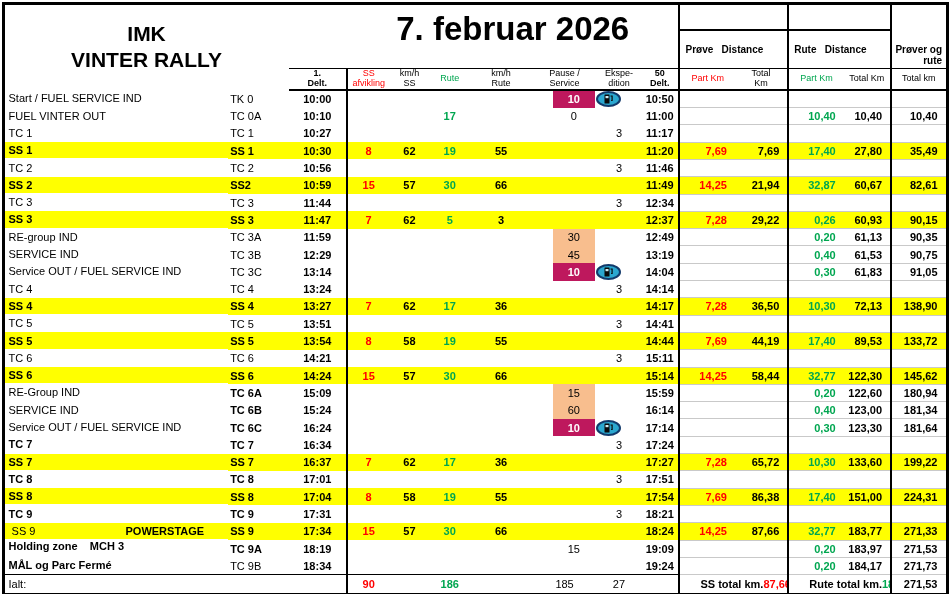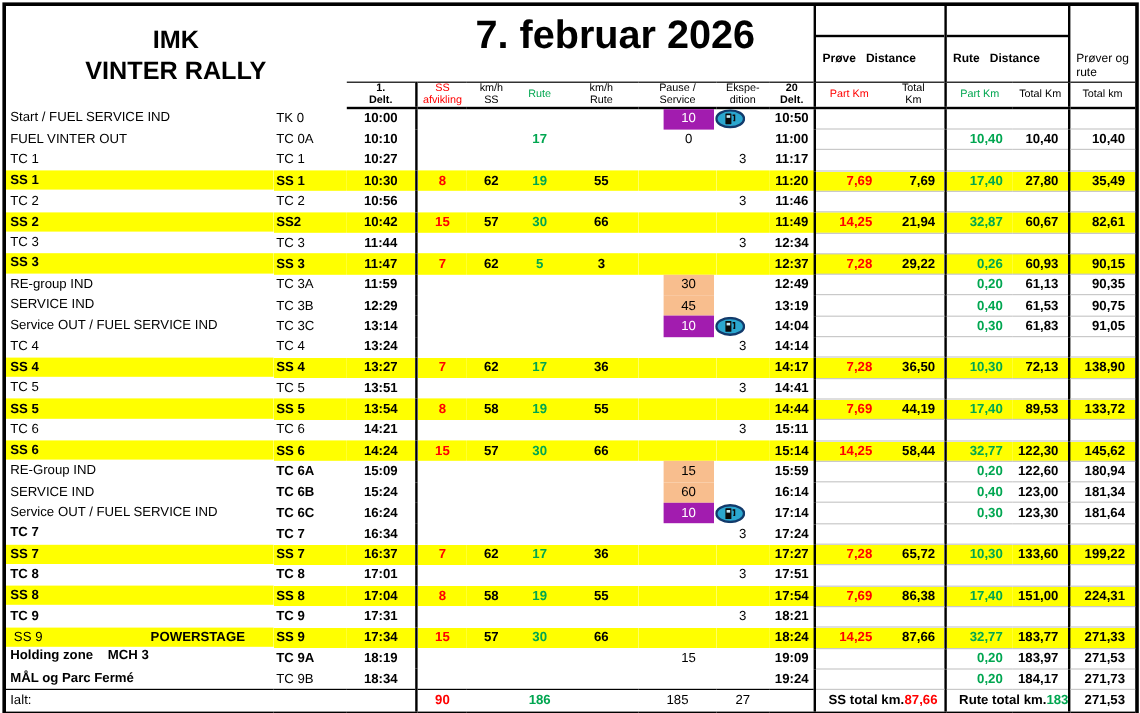--- a/index.html
+++ b/index.html
@@ -20,30 +20,30 @@
   
   .grid{border-bottom:1px solid #c9c9c9;}
   tr.hl td{background:#FFFF00;}
   
   .title-cell{text-align:center;font-weight:bold;font-size:21px;line-height:1.25;vertical-align:middle;margin-top:36px;}
   .date-cell{text-align:center;font-weight:bold;font-size:33px;vertical-align:top;padding-top:6px;border-bottom:1.5px solid #000;}
   .h1{height:63px;}
   .h2 td{border-top:1.5px solid #000;border-bottom:2px solid #000;font-size:9px;text-align:center;vertical-align:middle;}
   .sec-cell{vertical-align:top;padding:0;}
   .sec-head{margin-top:24px;height:37px;border-top:2px solid #000;display:flex;align-items:center;padding-left:5px;font-size:10px;font-weight:bold;}
-  .sec-head-total{margin-top:24px;height:37px;display:flex;align-items:flex-end;justify-content:center;text-align:left;font-size:10px;font-weight:normal;padding-bottom:2px;}
+  .sec-head-total{margin-top:24px;height:37px;display:flex;align-items:flex-end;justify-content:center;text-align:right;font-size:10px;font-weight:bold;padding-bottom:2px;}
   
   .c-pause{text-align:right;padding:0;position:relative;overflow:visible;}
   .pbox{width:42px;height:100%;margin-left:auto;margin-right:2px;display:flex;align-items:center;justify-content:center;font-size:11px;}
-  .pbox.blue{background:#a21caf;color:#fff;font-weight:normal;}
+  .pbox.blue{background:#be185d;color:#fff;font-weight:bold;}
   .pbox.orange{background:#F8BE8E;}
   .fuelwrap{position:absolute;right:-24px;top:0;height:100%;display:flex;align-items:center;z-index:5;}
   
   .totrow td{border-top:1.5px solid #000;border-bottom:2.5px solid #000;height:18px;}
-  .totflex{display:flex;justify-content:space-between;align-items:center;padding:0 6px 0 10px;}
+  .totflex{display:flex;justify-content:space-between;align-items:center;padding:0 6px 0 20px;}
 </style>
 </head>
 <body>
 
 <div class="sheet">
   <table>
     <colgroup>
       <col style="width:222px">
         <col style="width:60px">
         <col style="width:58px">
@@ -88,21 +88,21 @@
 afvikling</td>
         <td class="pre">km/h
 SS</td>
         <td class="pre green">Rute</td>
         <td class="pre">km/h
 Rute</td>
         <td class="pre">Pause /
 Service</td>
         <td class="pre">Ekspe-
 dition</td>
-        <td class="pre bold">20
+        <td class="pre bold">50
 Delt.</td>
         <td class="pre red bl">Part Km</td>
         <td class="pre">Total
 Km</td>
         <td class="pre green bl">Part Km</td>
         <td class="pre">Total Km</td>
         <td class="pre bl">Total km</td>
       </tr>
 
     </tbody>
@@ -200,21 +200,21 @@
           <td class="c-t50 bold">11:46</td>
           <td class="c-num bold red bl grid"></td>
           <td class="c-num bold grid"></td>
           <td class="c-num bold green bl grid"></td>
           <td class="c-num bold grid"></td>
           <td class="c-num bold bl grid"></td>
         </tr>
         <tr class="hl">
           <td class="c-name prespace" style="display: flex; align-items: center;"><span class="bold">SS 2</span></td>
           <td class="c-ctrl bold">SS2</td>
-          <td class="c-t1 bold">10:42</td>
+          <td class="c-t1 bold">10:59</td>
           <td class="c-ss bold red bl">15</td>
           <td class="c-k bold">57</td>
           <td class="c-k bold green">30</td>
           <td class="c-k bold">66</td>
           <td class="c-pause"></td>
           <td class="c-eksp"></td>
           <td class="c-t50 bold">11:49</td>
           <td class="c-num bold red bl grid">14,25</td>
           <td class="c-num bold grid">21,94</td>
           <td class="c-num bold green bl grid">32,87</td>

